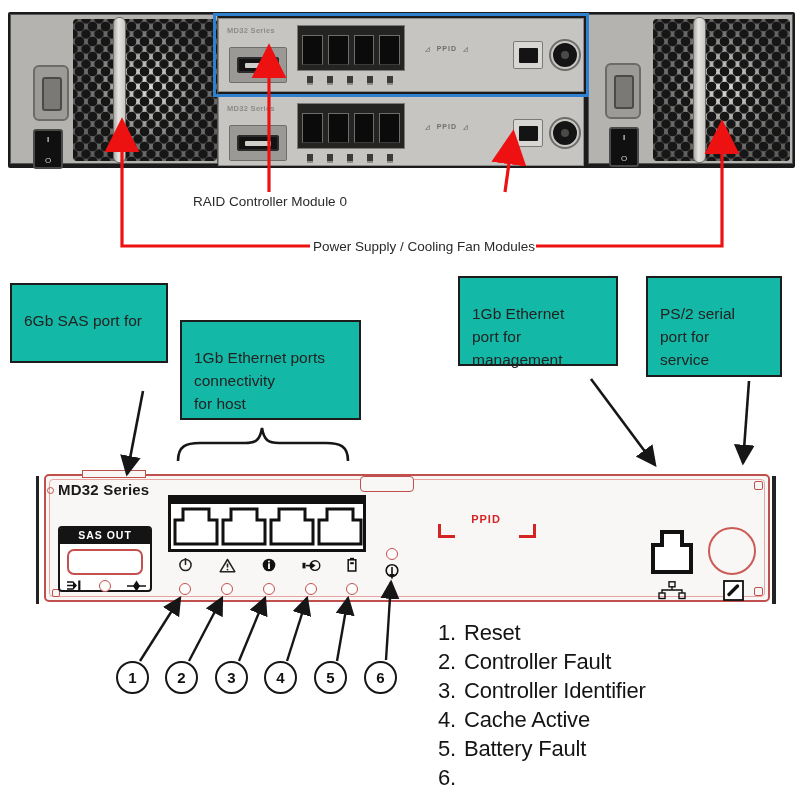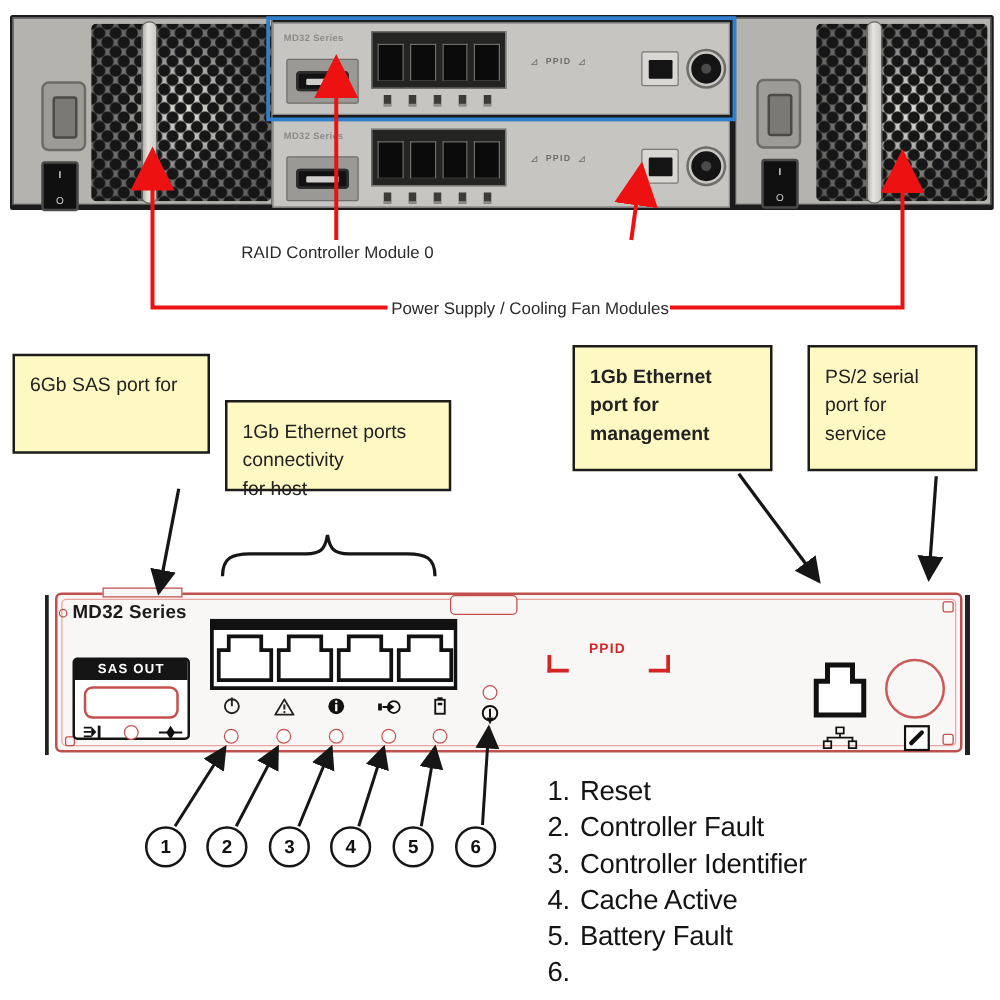--- a/index.html
+++ b/index.html
@@ -39,22 +39,22 @@
   .mod-icons i { display:block; width:6px; height:9px; background:#3b3b39; border-bottom:2px solid #8f8e8b; }
   .mod-ppid { position:absolute; left:200px; top:26px; font-size:7px; font-weight:bold; color:#6e6d6a; letter-spacing:1px; }
   .mod-ppid::before,.mod-ppid::after { content:"◿"; font-size:6px; color:#6e6d6a; margin:0 6px; }
   .mod-mgmt { position:absolute; left:294px; top:22px; width:30px; height:28px; background:#d8d7d4; border:1px solid #7b7a78; border-radius:2px; }
   .mod-mgmt::after { content:""; position:absolute; left:5px; top:6px; width:19px; height:15px; background:#141414; border-radius:1px; }
   .mod-ps2 { position:absolute; left:332px; top:22px; width:28px; height:28px; border-radius:50%; background:#141414; border:2px solid #c9c8c5; box-shadow:0 0 0 2px #6e6d6a; }
   .mod-ps2::after { content:""; position:absolute; left:8px; top:8px; width:8px; height:8px; background:#4a4a48; border-radius:50%; }
 
   
   .lbl { position:absolute; font-size:13.5px; color:#2a2a2a; text-align:center; }
-  .callout { position:absolute; background:#fef9c3; border:2px solid #1c1c1c; color:#222;
-    font-size:15.5px; line-height:23px; padding:12px 10px 0 12px; }
+  .callout { position:absolute; background:#14b8a6; border:2px solid #1c1c1c; color:#222;
+    font-size:15.5px; line-height:23px; padding:24px 10px 0 12px; }
 
   
   .plate { background:#222; z-index:1; }
   .draw-body { left:44px; top:474px; width:726px; height:128px; background:#f8f7f5; border:2px solid #c0504d; border-radius:5px; z-index:2; }
   .draw-inner { position:absolute; left:3px; top:3px; right:3px; bottom:3px; border:1px solid #e9a5a2; border-radius:4px; }
   .notch { left:82px; top:470px; width:64px; height:8px; background:#f8f7f5; border:1.5px solid #c0504d; z-index:3; }
   .latch { left:360px; top:476px; width:54px; height:16px; background:#f8f7f5; border:1.5px solid #c0504d; border-radius:4px; z-index:3; }
   .red-dot { width:7px; height:7px; border:1.5px solid #c0504d; border-radius:50%; z-index:4; }
   .red-sq { border:1.5px solid #c0504d; border-radius:2px; z-index:4; }
   .draw-brand { left:58px; top:481px; font-size:15px; font-weight:bold; color:#1a1a1a; letter-spacing:.2px; z-index:4; }
@@ -149,26 +149,26 @@
     <div class="mod-mgmt"></div>
     <div class="mod-ps2"></div>
   </div>
 
   <div class="lbl" style="left:164px; top:194px; width:212px;">RAID Controller Module 0</div>
   <div class="lbl" style="left:310px; top:239px; width:228px;">Power Supply / Cooling Fan Modules</div>
 
   <div class="callout" style="left:10px; top:283px; width:158px; height:80px;">
     <div>6Gb SAS port for</div>
   </div>
-  <div class="callout" style="left:180px; top:320px; width:181px; height:73px;">
+  <div class="callout" style="left:180px; top:320px; width:181px; height:100px;">
     <div>1Gb Ethernet ports</div>
     <div>connectivity</div>
     <div>for host</div>
   </div>
-  <div class="callout" style="left:458px; top:276px; width:160px; height:101px;font-weight:bold;">
+  <div class="callout" style="left:458px; top:276px; width:160px; height:90px;">
     <div>1Gb Ethernet</div>
     <div>port for</div>
     <div>management</div>
   </div>
   <div class="callout" style="left:646px; top:276px; width:136px; height:101px;">
     <div>PS/2 serial</div>
     <div>port for</div>
     <div>service</div>
   </div>
 

